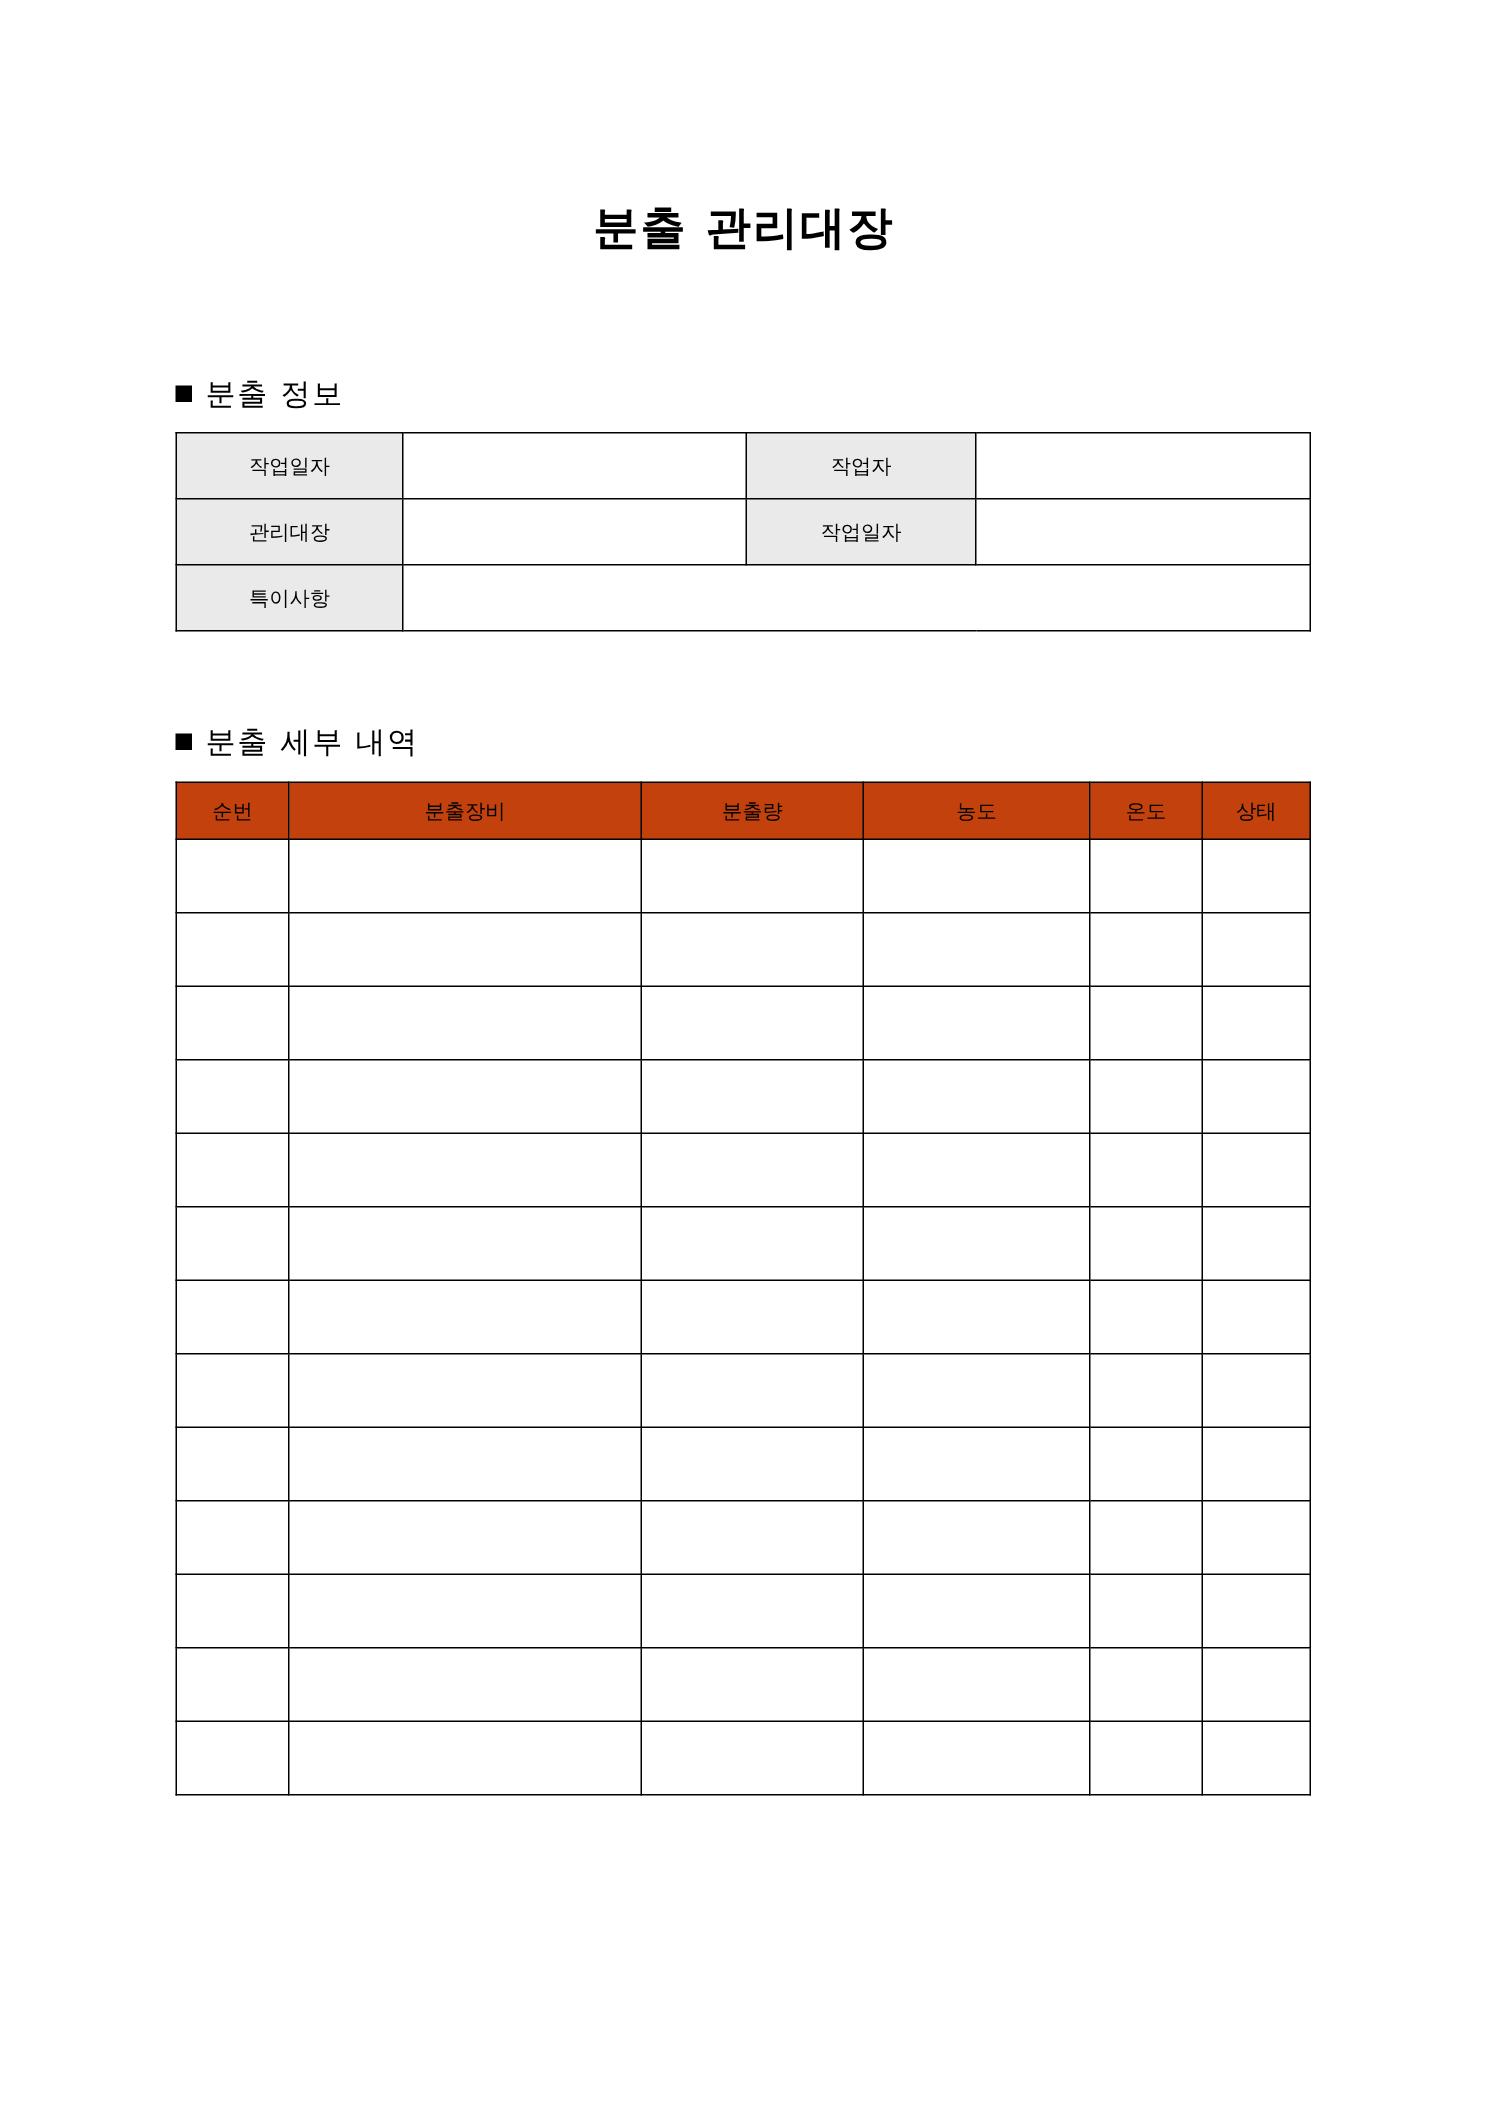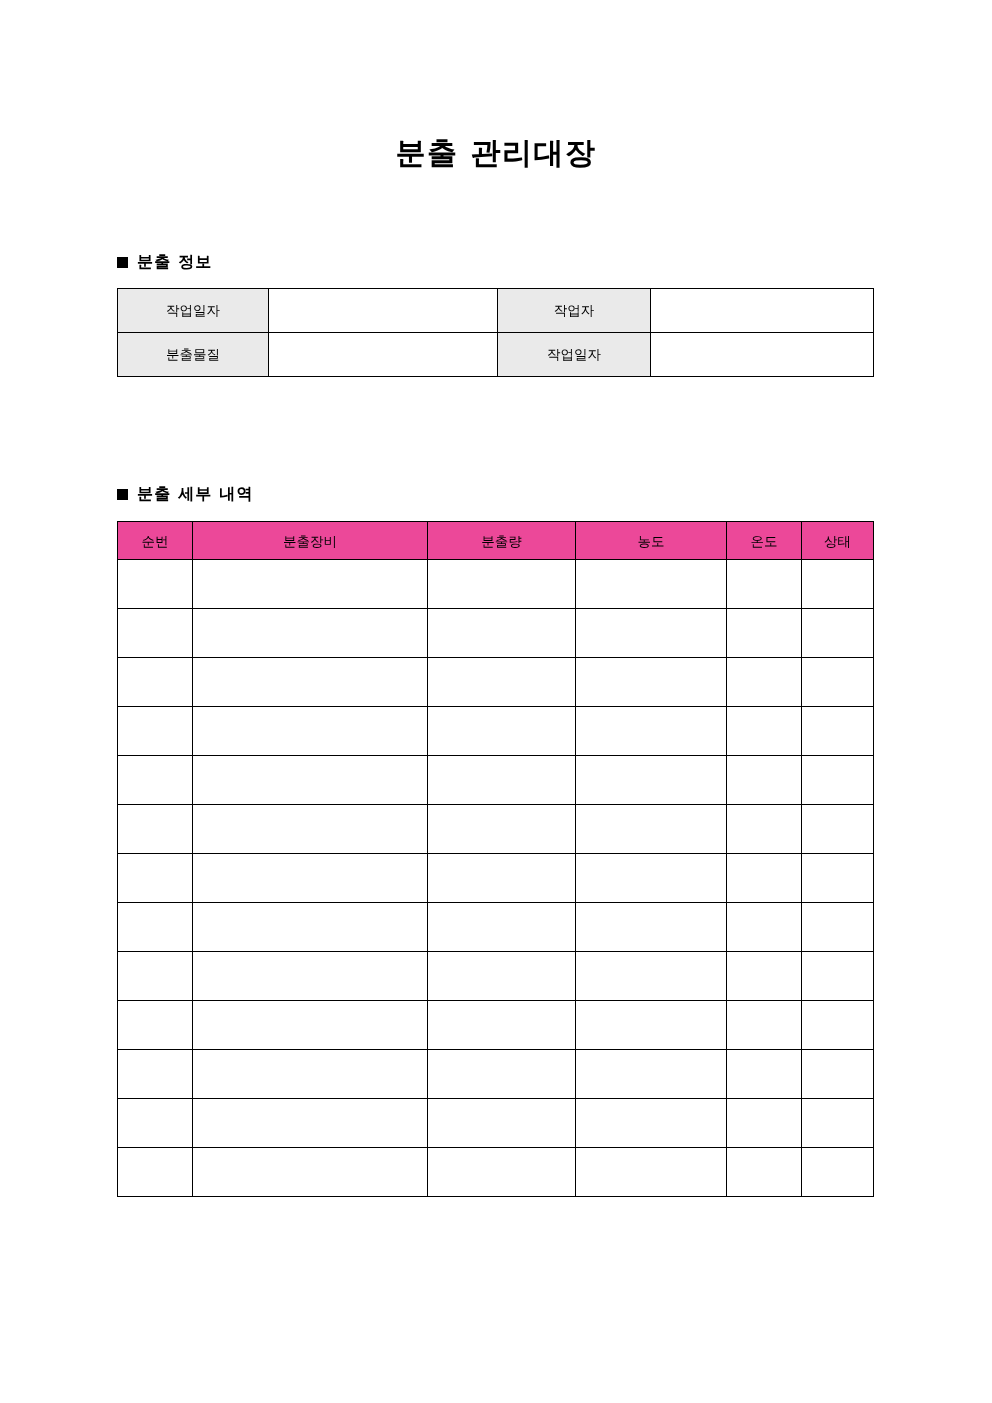--- a/index.html
+++ b/index.html
@@ -36,22 +36,22 @@
     font-weight: bold;
     letter-spacing: 1.5px;
     line-height: 40px;
     white-space: pre;
   }
 
   
   .section-heading {
     position: absolute;
     left: 117px;
-    font-size: 16px;
-    font-weight: bold;
+    font-size: 20px;
+    font-weight: normal;
     letter-spacing: 1.2px;
     line-height: 22px;
     display: flex;
     align-items: center;
     white-space: pre;
   }
   .section-heading .bullet {
     display: inline-block;
     width: 11px;
     height: 11px;
@@ -91,21 +91,21 @@
   }
 
   
   #info-table { top: 288px; }
   #info-table tr { height: 43px; }
   #info-table td { height: 43px; font-family: Liberation Serif, serif; }
 
   
   #detail-table { top: 521px; }
   #detail-table thead th {
-    background: #ec4899;
+    background: #c2410c;
     height: 37px;
     margin-left: 23px;
   }
   #detail-table tbody td {
     height: 48px;
     background: #ffffff;
   }
 </style>
 </head>
 <body>
@@ -127,24 +127,28 @@
       <col style="width:223px">
     </colgroup>
     <tbody>
       <tr>
         <td class="label-cell">작업일자</td>
         <td class="value-cell"></td>
         <td class="label-cell">작업자</td>
         <td class="value-cell"></td>
       </tr>
       <tr>
-        <td class="label-cell">분출물질</td>
+        <td class="label-cell">관리대장</td>
         <td class="value-cell"></td>
         <td class="label-cell">작업일자</td>
         <td class="value-cell"></td>
+      </tr>
+      <tr>
+        <td class="label-cell">특이사항</td>
+        <td class="value-cell" colspan="3"></td>
       </tr>
     </tbody>
   </table>
 
   <div class="section-heading" id="section-detail-heading">
     <span class="bullet" aria-label="■"></span>
     <span>분출 세부 내역</span>
   </div>
 
   <table class="form-table" id="detail-table">

